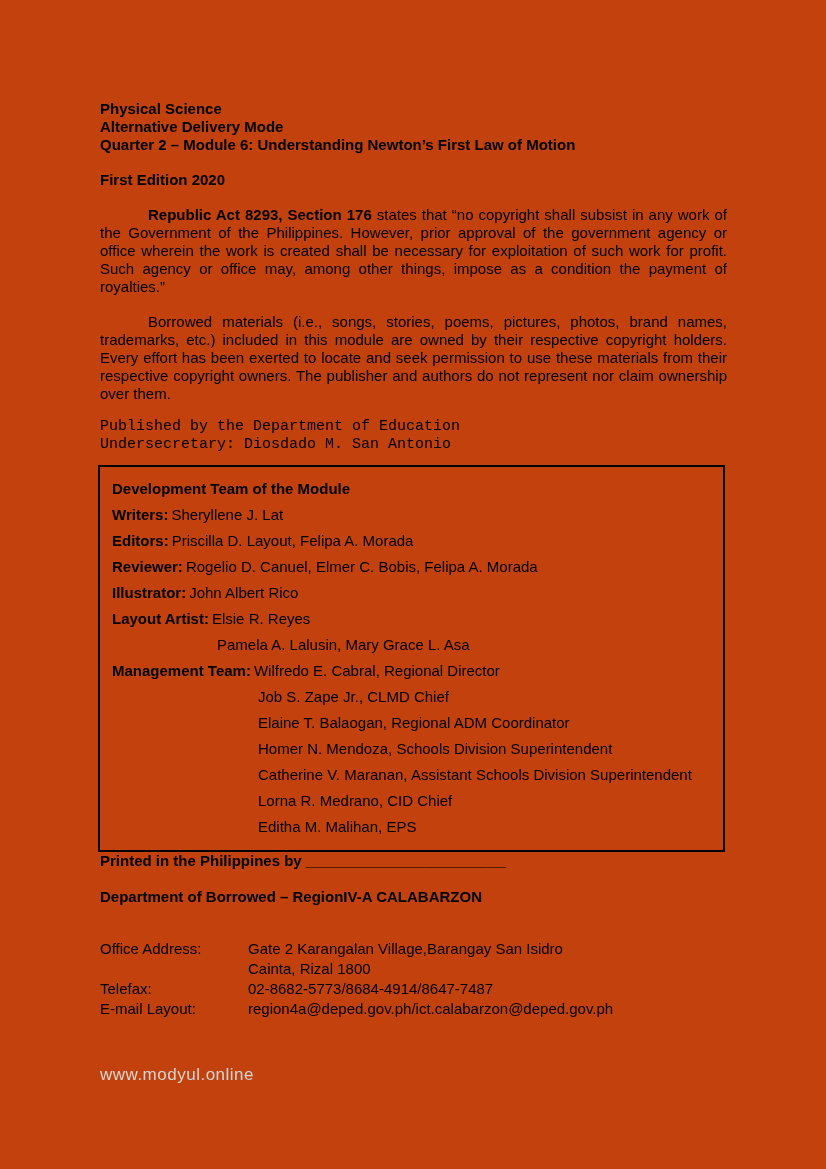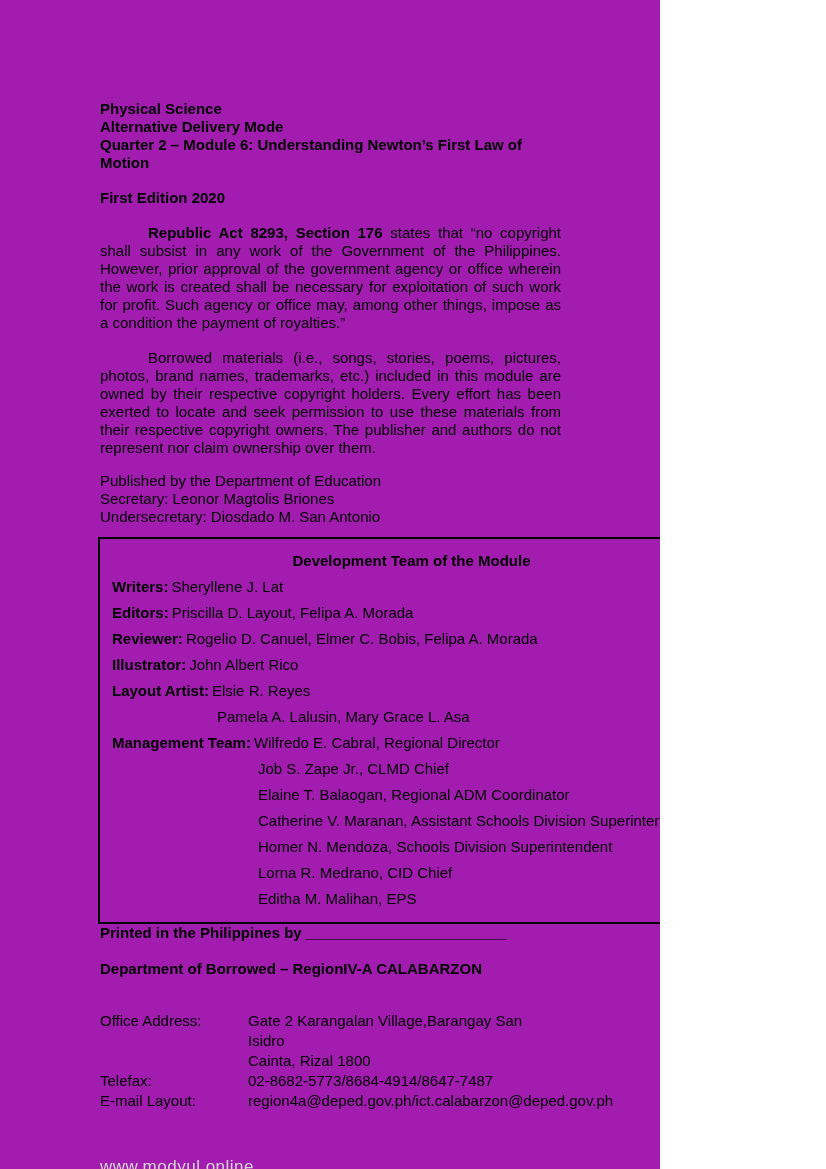--- a/index.html
+++ b/index.html
@@ -1,47 +1,47 @@
 <!DOCTYPE html>
 <html><head>
 <meta charset="utf-8">
 <style>
   * { margin: 0; padding: 0; box-sizing: border-box; }
   html, body { background: #ffffff; }
   body { width: 826px; height: 1169px; position: relative; }
   .page {
-    width: 660px; height: 1169px;
-    background: #a21caf;
+    width: 826px; height: 1169px;
+    background: #c2410c;
     color: #000000;
     font-family: "Liberation Sans", sans-serif;
     font-size: 15px;
     padding: 100px 99px 0 100px;
     overflow: hidden;
     display: flex;
     flex-direction: column;
   }
   .hdr-line { font-weight: bold; line-height: 18px; }
   .edition { font-weight: bold; line-height: 18px; margin-top: 17px; }
   .para {
     margin-top: 17px;
     line-height: 18px;
     text-align: justify;
     text-indent: 48px;
   }
   .para .lead { font-weight: bold; }
-  .published { margin-top: 15px; }
+  .published { margin-top: 15px; font-family: Liberation Mono, monospace; }
   .published div { line-height: 18px; }
   .dev-box {
     margin-top: 11px;
     margin-left: -2px;
     width: 627px;
     border: 2px solid #000000;
     padding: 9px 12px 10px 12px;
   }
-  .dev-title { font-weight: bold; text-align: center; line-height: 26px; }
+  .dev-title { font-weight: bold; text-align: left; line-height: 26px; }
   .dt-row { line-height: 26px; }
   .dt-row.indent1 { padding-left: 105px; }
   .dt-row.indent2 { padding-left: 146px; }
   .dt-label { font-weight: bold; }
   .dt-label:not(:empty) { margin-right: 3px; }
   .printed { font-weight: bold; line-height: 18px; }
   .dept { margin-top: 18px; font-weight: bold; line-height: 18px; }
   .contacts { margin-top: 33px; }
   .c-row { display: flex; line-height: 20px; }
   .c-label { width: 148px; flex: 0 0 148px; }
@@ -65,37 +65,36 @@
   </div>
 
   <div class="edition">First Edition 2020</div>
 
   <p class="para"><span class="lead">Republic Act 8293, Section 176</span><span> states that “no copyright shall subsist in any work of the Government of the Philippines. However, prior approval of the government agency or office wherein the work is created shall be necessary for exploitation of such work for profit. Such agency or office may, among other things, impose as a condition the payment of royalties.”</span></p>
 
   <p class="para">Borrowed materials (i.e., songs, stories, poems, pictures, photos, brand names, trademarks, etc.) included in this module are owned by their respective copyright holders. Every effort has been exerted to locate and seek permission to use these materials from their respective copyright owners. The publisher and authors do not represent nor claim ownership over them.</p>
 
   <div class="published">
     <div>Published by the Department of Education</div>
-    <div>Secretary: Leonor Magtolis Briones</div>
     <div>Undersecretary: Diosdado M. San Antonio</div>
   </div>
 
   <div class="dev-box">
     <div class="dev-title">Development Team of the Module</div>
     <div class="dt-row"><b class="dt-label">Writers:</b><span>Sheryllene J. Lat</span></div>
     <div class="dt-row"><b class="dt-label">Editors:</b><span>Priscilla D. Layout, Felipa A. Morada</span></div>
     <div class="dt-row"><b class="dt-label">Reviewer:</b><span>Rogelio D. Canuel, Elmer C. Bobis, Felipa A. Morada</span></div>
     <div class="dt-row"><b class="dt-label">Illustrator:</b><span>John Albert Rico</span></div>
     <div class="dt-row"><b class="dt-label">Layout Artist:</b><span>Elsie R. Reyes</span></div>
     <div class="dt-row indent1"><b class="dt-label"></b><span>Pamela A. Lalusin, Mary Grace L. Asa</span></div>
     <div class="dt-row"><b class="dt-label">Management Team:</b><span>Wilfredo E. Cabral, Regional Director</span></div>
     <div class="dt-row indent2"><b class="dt-label"></b><span>Job S. Zape Jr., CLMD Chief</span></div>
     <div class="dt-row indent2"><b class="dt-label"></b><span>Elaine T. Balaogan, Regional ADM Coordinator</span></div>
+    <div class="dt-row indent2"><b class="dt-label"></b><span>Homer N. Mendoza, Schools Division Superintendent</span></div>
     <div class="dt-row indent2"><b class="dt-label"></b><span>Catherine V. Maranan, Assistant Schools Division Superintendent</span></div>
-    <div class="dt-row indent2"><b class="dt-label"></b><span>Homer N. Mendoza, Schools Division Superintendent</span></div>
     <div class="dt-row indent2"><b class="dt-label"></b><span>Lorna R. Medrano, CID Chief</span></div>
     <div class="dt-row indent2"><b class="dt-label"></b><span>Editha M. Malihan, EPS</span></div>
   </div>
 
   <div class="printed"><span>Printed in the Philippines by </span><span>________________________</span></div>
 
   <div class="dept">Department of Borrowed – RegionIV-A CALABARZON</div>
 
   <div class="contacts">
     <div class="c-row">

